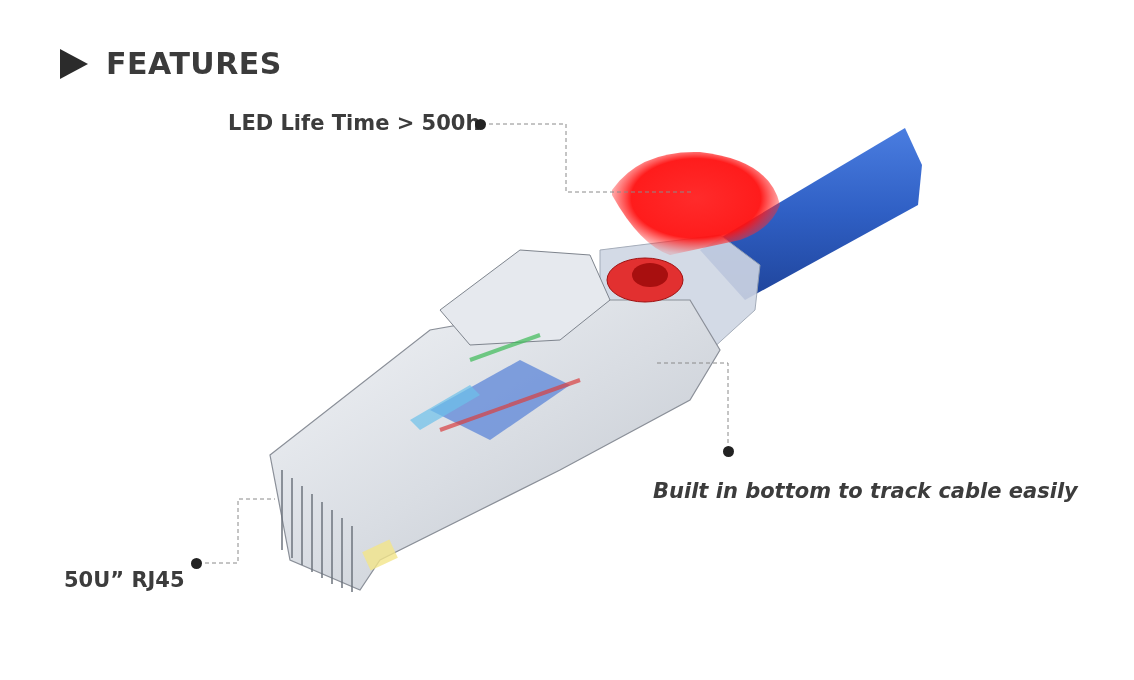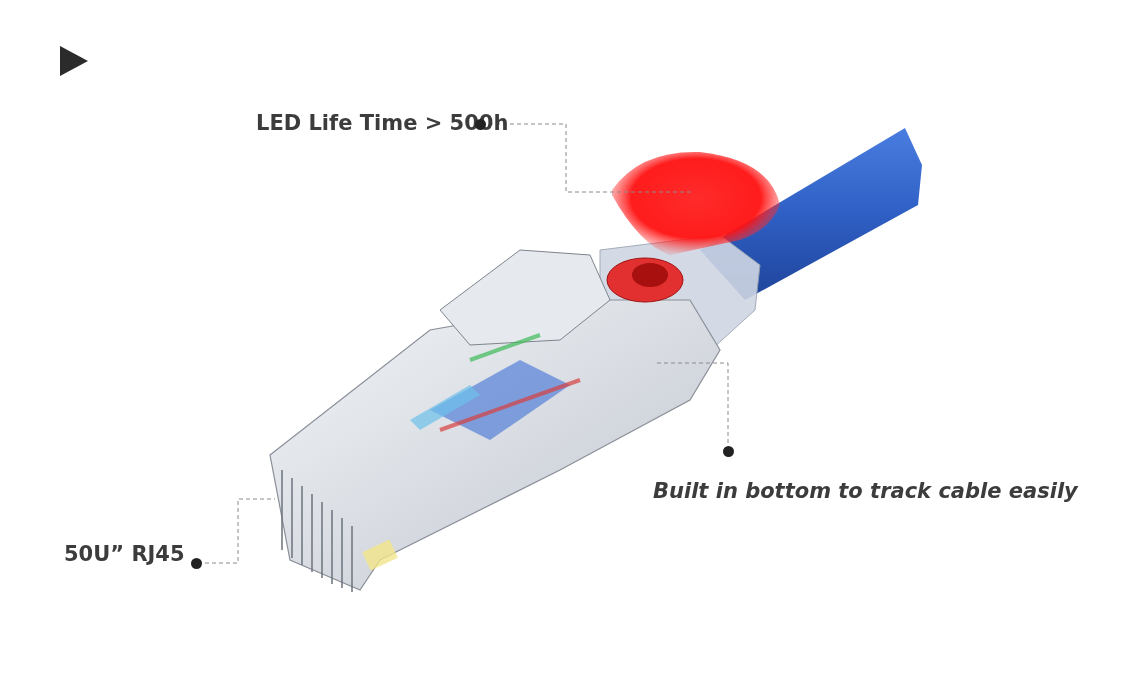--- a/index.html
+++ b/index.html
@@ -12,20 +12,21 @@
   .title { font-size:30px; font-weight:bold; color:#3b3b3b; letter-spacing:0.5px; }
   .label { font-size:21px; font-weight:bold; color:#3c3c3c; white-space:nowrap; }
   .dot { width:11px; height:11px; border-radius:50%; background:#222; }
   svg.overlay { position:absolute; left:0; top:0; }
 </style>
 </head>
 <body>
 
 <div class="abs title-wrap">
   <div class="tri"></div>
+  <div class="title">FEATURES</div>
 </div>
 
 <svg class="overlay" width="1134" height="680" viewBox="0 0 1134 680">
   <defs>
     <linearGradient id="cableGrad" x1="0" y1="0" x2="0" y2="1">
       <stop offset="0" stop-color="#4a7de0"></stop>
       <stop offset="0.5" stop-color="#2f5fc4"></stop>
       <stop offset="1" stop-color="#1f449a"></stop>
     </linearGradient>
     <radialGradient id="ledGlow" cx="0.5" cy="0.45" r="0.55">
@@ -76,20 +77,20 @@
 
   <path d="M612,190 Q640,150 700,152 Q770,160 780,205 Q770,230 740,240 L670,255 Q640,245 612,195 Z" fill="url(#ledGlow)" opacity="0.95"></path>
 
   <g fill="none" stroke="#8a8a8a" stroke-width="1" stroke-dasharray="4,3">
     <polyline points="482,124 566,124 566,192 692,192"></polyline>
     <polyline points="728,450 728,363 655,363"></polyline>
     <polyline points="198,563 238,563 238,499 275,499"></polyline>
   </g>
 </svg>
 
-<div class="abs label" style="left:228px; top:111px;margin-left:28px;">LED Life Time &gt; 500h</div>
+<div class="abs label" style="left:228px; top:111px;">LED Life Time &gt; 500h</div>
 <div class="abs dot" style="left:475px; top:119px;"></div>
 
 <div class="abs dot" style="left:723px; top:446px;"></div>
 <div class="abs label" style="left:653px; top:479px;font-style:italic;">Built in bottom to track cable easily</div>
 
-<div class="abs label" style="left:64px; top:542px;">50U” RJ45</div>
+<div class="abs label" style="left:64px; top:568px;">50U” RJ45</div>
 <div class="abs dot" style="left:191px; top:558px;"></div>
 
 </body></html>

